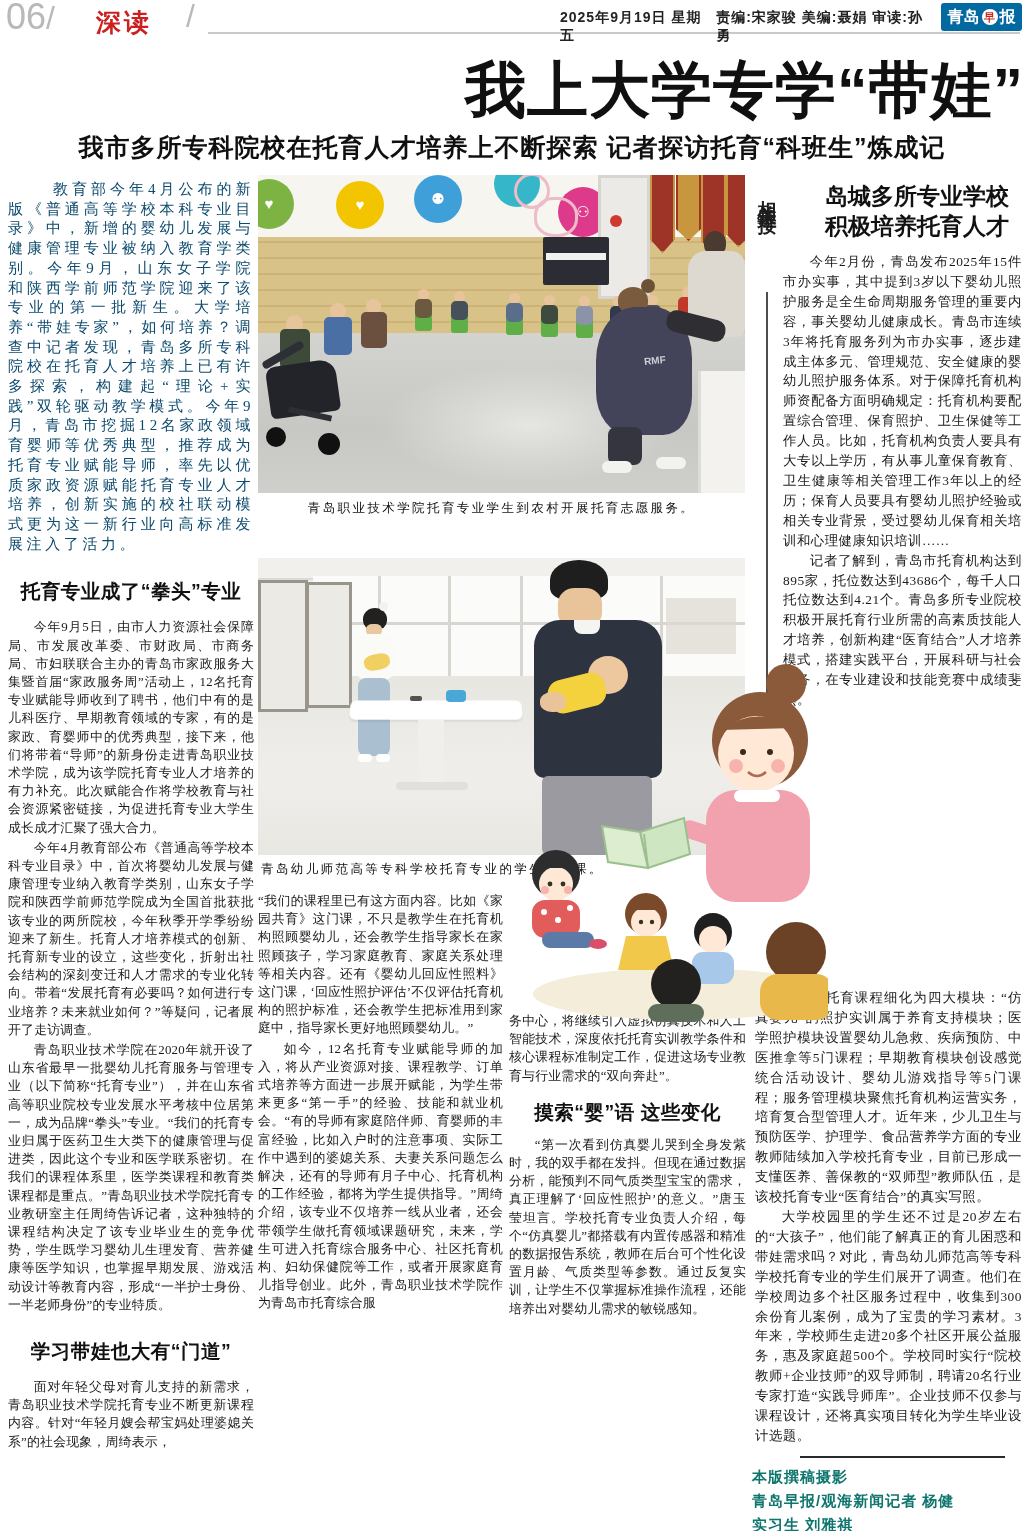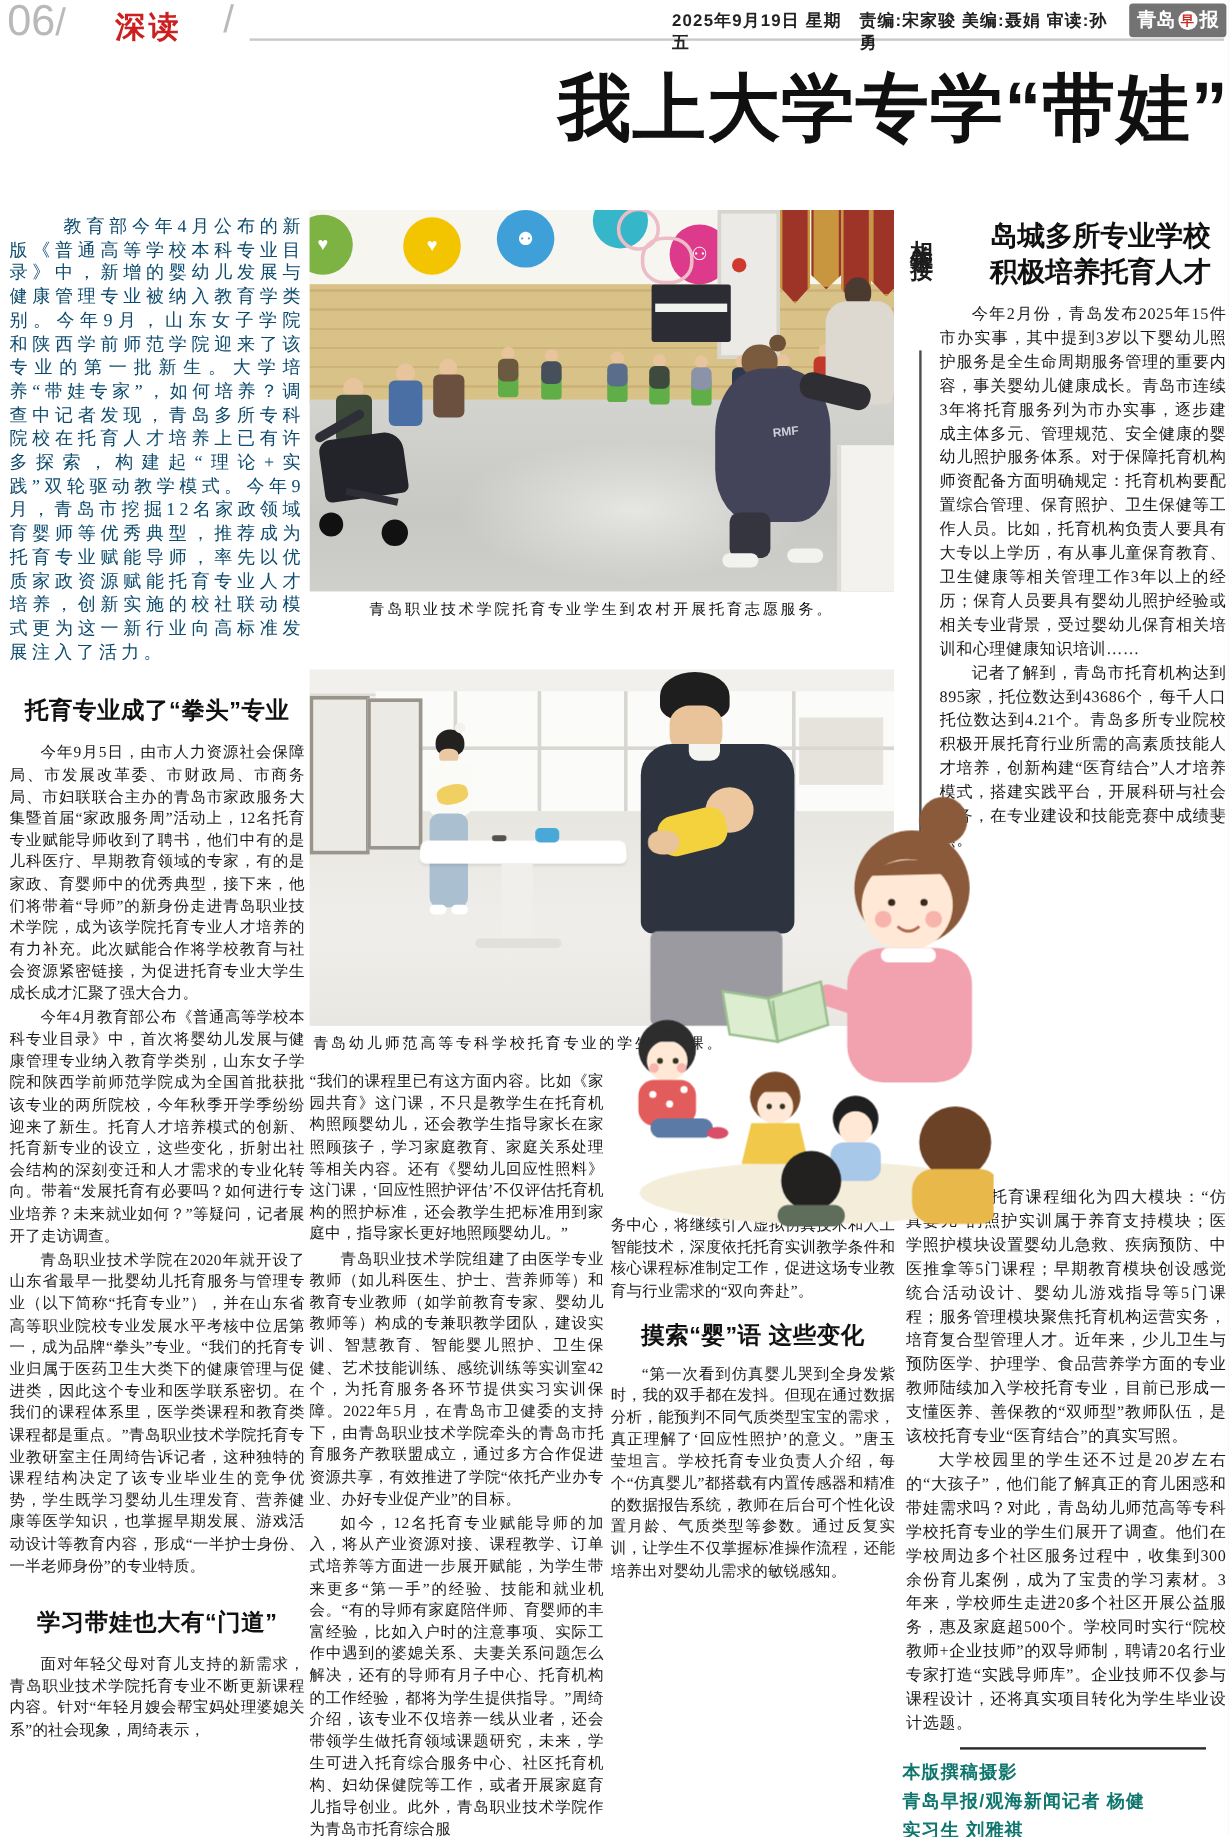--- a/index.html
+++ b/index.html
@@ -8,21 +8,21 @@
   .abs{position:absolute;}
   .sans{font-family:"Liberation Sans","DejaVu Sans",sans-serif;}
 
   
   .hdr-num{left:6px;top:-4px;font-size:36px;color:#b9b9b9;font-family:"Liberation Sans",sans-serif;font-weight:300;}
   .hdr-slash{color:#b9b9b9;font-size:32px;font-family:"Liberation Sans",sans-serif;font-weight:300;}
   .hdr-section{left:96px;top:6px;font-size:25px;font-weight:bold;color:#cc1f1f;letter-spacing:3px;}
   .hdr-rule{left:208px;top:32px;width:812px;height:2px;background:#c9c9c9;}
   .hdr-meta{left:560px;top:9px;width:372px;display:flex;justify-content:flex-end;gap:4px;
             font-size:14px;font-weight:bold;color:#222;letter-spacing:1px;}
-  .logo{left:941px;top:3px;width:81px;height:28px;background:#737373;border-radius:3px;color:#fff;
+  .logo{left:941px;top:3px;width:81px;height:28px;background:#0369a1;border-radius:3px;color:#fff;
         display:flex;align-items:center;justify-content:center;font-weight:bold;font-size:16px;gap:1px;}
   .logo .circ{display:inline-flex;width:16px;height:16px;background:#fff;color:#c9281e;border-radius:50%;
         font-size:11px;align-items:center;justify-content:center;margin:0 1px;}
 
   
   .title{left:0;right:0;top:50px;text-align:right;font-size:61px;font-weight:900;color:#101010;letter-spacing:1px;}
   .subtitle{left:0;right:0;top:131px;text-align:center;font-size:25px;font-weight:700;color:#101010;letter-spacing:1px;}
 
   
   .col{overflow:hidden;}
@@ -66,20 +66,21 @@
     <span>2025年9月19日 星期五</span>
     <span>责编:宋家骏 美编:聂娟 审读:孙勇</span>
   </div>
   <div class="abs logo sans">
     <span>青岛</span>
       <span class="circ">早</span>
       <span>报</span>
   </div>
 
   <div class="abs title sans">我上大学专学“带娃”</div>
+  <div class="abs subtitle sans">我市多所专科院校在托育人才培养上不断探索 记者探访托育“科班生”炼成记</div>
 
   <div class="abs col" style="left:8px;top:180px;width:246px;height:1351px;">
     <div class="intro">教育部今年4月公布的新版《普通高等学校本科专业目录》中，新增的婴幼儿发展与健康管理专业被纳入教育学类别。今年9月，山东女子学院和陕西学前师范学院迎来了该专业的第一批新生。大学培养“带娃专家”，如何培养？调查中记者发现，青岛多所专科院校在托育人才培养上已有许多探索，构建起“理论+实践”双轮驱动教学模式。今年9月，青岛市挖掘12名家政领域育婴师等优秀典型，推荐成为托育专业赋能导师，率先以优质家政资源赋能托育专业人才培养，创新实施的校社联动模式更为这一新行业向高标准发展注入了活力。</div>
     <div class="sec-h sans">托育专业成了“拳头”专业</div>
     <p class="body">今年9月5日，由市人力资源社会保障局、市发展改革委、市财政局、市商务局、市妇联联合主办的青岛市家政服务大集暨首届“家政服务周”活动上，12名托育专业赋能导师收到了聘书，他们中有的是儿科医疗、早期教育领域的专家，有的是家政、育婴师中的优秀典型，接下来，他们将带着“导师”的新身份走进青岛职业技术学院，成为该学院托育专业人才培养的有力补充。此次赋能合作将学校教育与社会资源紧密链接，为促进托育专业大学生成长成才汇聚了强大合力。</p>
     <p class="body">今年4月教育部公布《普通高等学校本科专业目录》中，首次将婴幼儿发展与健康管理专业纳入教育学类别，山东女子学院和陕西学前师范学院成为全国首批获批该专业的两所院校，今年秋季开学季纷纷迎来了新生。托育人才培养模式的创新、托育新专业的设立，这些变化，折射出社会结构的深刻变迁和人才需求的专业化转向。带着“发展托育有必要吗？如何进行专业培养？未来就业如何？”等疑问，记者展开了走访调查。</p>
     <p class="body">青岛职业技术学院在2020年就开设了山东省最早一批婴幼儿托育服务与管理专业（以下简称“托育专业”），并在山东省高等职业院校专业发展水平考核中位居第一，成为品牌“拳头”专业。“我们的托育专业归属于医药卫生大类下的健康管理与促进类，因此这个专业和医学联系密切。在我们的课程体系里，医学类课程和教育类课程都是重点。”青岛职业技术学院托育专业教研室主任周绮告诉记者，这种独特的课程结构决定了该专业毕业生的竞争优势，学生既学习婴幼儿生理发育、营养健康等医学知识，也掌握早期发展、游戏活动设计等教育内容，形成“一半护士身份、一半老师身份”的专业特质。</p>
     <div class="sec-h sans">学习带娃也大有“门道”</div>
     <p class="body">面对年轻父母对育儿支持的新需求，青岛职业技术学院托育专业不断更新课程内容。针对“年轻月嫂会帮宝妈处理婆媳关系”的社会现象，周绮表示，</p>
   </div>
@@ -285,21 +286,20 @@
       <circle cx="298" cy="330" r="30" fill="#6b4226"></circle>
       <rect x="262" y="352" width="74" height="46" rx="18" fill="#e8b84b"></rect>
 
       <circle cx="178" cy="362" r="25" fill="#23211f"></circle>
       <rect x="150" y="382" width="56" height="18" rx="9" fill="#5e6e5a"></rect>
     </svg>
   </div>
 
   <div class="abs col" style="left:258px;top:892px;width:245px;height:641px;">
     <p class="body noind">“我们的课程里已有这方面内容。比如《家园共育》这门课，不只是教学生在托育机构照顾婴幼儿，还会教学生指导家长在家照顾孩子，学习家庭教育、家庭关系处理等相关内容。还有《婴幼儿回应性照料》这门课，‘回应性照护评估’不仅评估托育机构的照护标准，还会教学生把标准用到家庭中，指导家长更好地照顾婴幼儿。”</p>
-    <p class="body">青岛职业技术学院组建了由医学专业教师（如儿科医生、护士、营养师等）和教育专业教师（如学前教育专家、婴幼儿教师等）构成的专兼职教学团队，建设实训、智慧教育、智能婴儿照护、卫生保健、艺术技能训练、感统训练等实训室42个，为托育服务各环节提供实习实训保障。2022年5月，在青岛市卫健委的支持下，由青岛职业技术学院牵头的青岛市托育服务产教联盟成立，通过多方合作促进资源共享，有效推进了学院“依托产业办专业、办好专业促产业”的目标。</p>
     <p class="body">如今，12名托育专业赋能导师的加入，将从产业资源对接、课程教学、订单式培养等方面进一步展开赋能，为学生带来更多“第一手”的经验、技能和就业机会。“有的导师有家庭陪伴师、育婴师的丰富经验，比如入户时的注意事项、实际工作中遇到的婆媳关系、夫妻关系问题怎么解决，还有的导师有月子中心、托育机构的工作经验，都将为学生提供指导。”周绮介绍，该专业不仅培养一线从业者，还会带领学生做托育领域课题研究，未来，学生可进入托育综合服务中心、社区托育机构、妇幼保健院等工作，或者开展家庭育儿指导创业。此外，青岛职业技术学院作为青岛市托育综合服</p>
   </div>
 
   <div class="abs col" style="left:509px;top:1012px;width:237px;height:521px;">
     <p class="body noind">务中心，将继续引入虚拟仿真技术和人工智能技术，深度依托托育实训教学条件和核心课程标准制定工作，促进这场专业教育与行业需求的“双向奔赴”。</p>
     <div class="sec-h sans" style="margin:14px 0 10px;">摸索“婴”语 这些变化</div>
     <p class="body">“第一次看到仿真婴儿哭到全身发紫时，我的双手都在发抖。但现在通过数据分析，能预判不同气质类型宝宝的需求，真正理解了‘回应性照护’的意义。”唐玉莹坦言。学校托育专业负责人介绍，每个“仿真婴儿”都搭载有内置传感器和精准的数据报告系统，教师在后台可个性化设置月龄、气质类型等参数。通过反复实训，让学生不仅掌握标准操作流程，还能培养出对婴幼儿需求的敏锐感知。</p>
   </div>
 
   <div class="abs sb-tag">相关链接</div>

